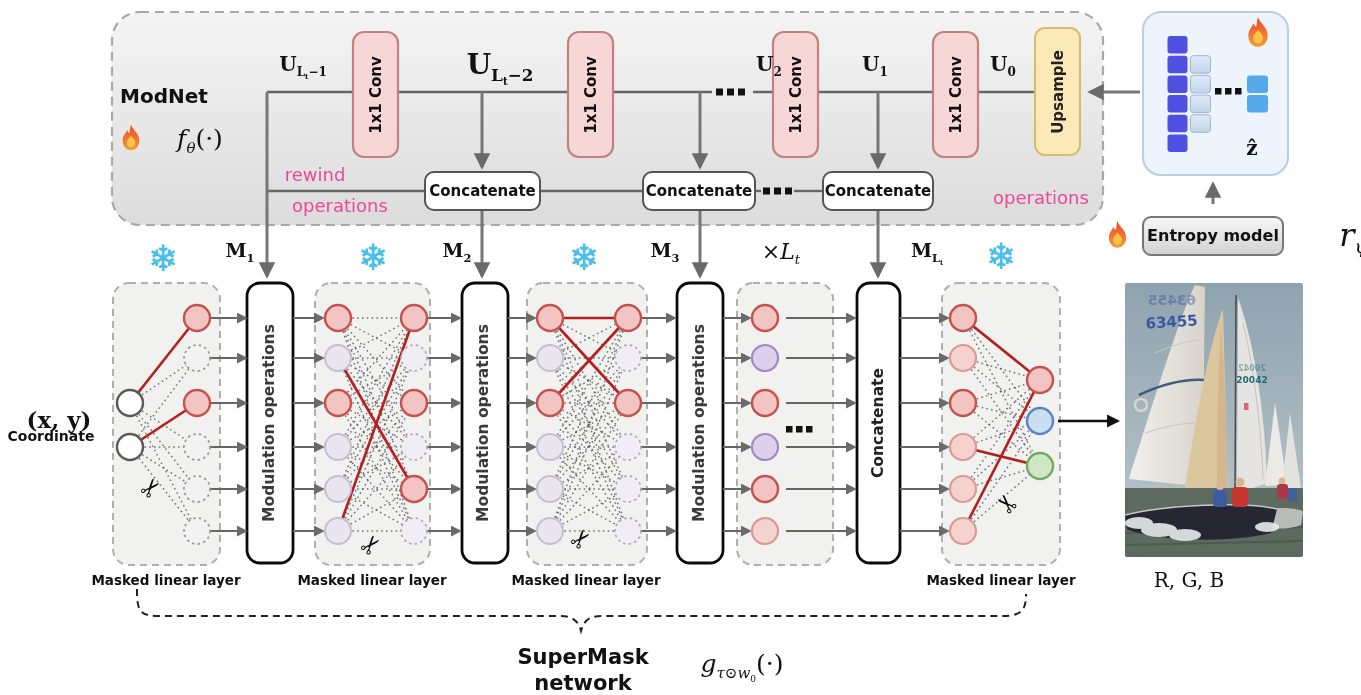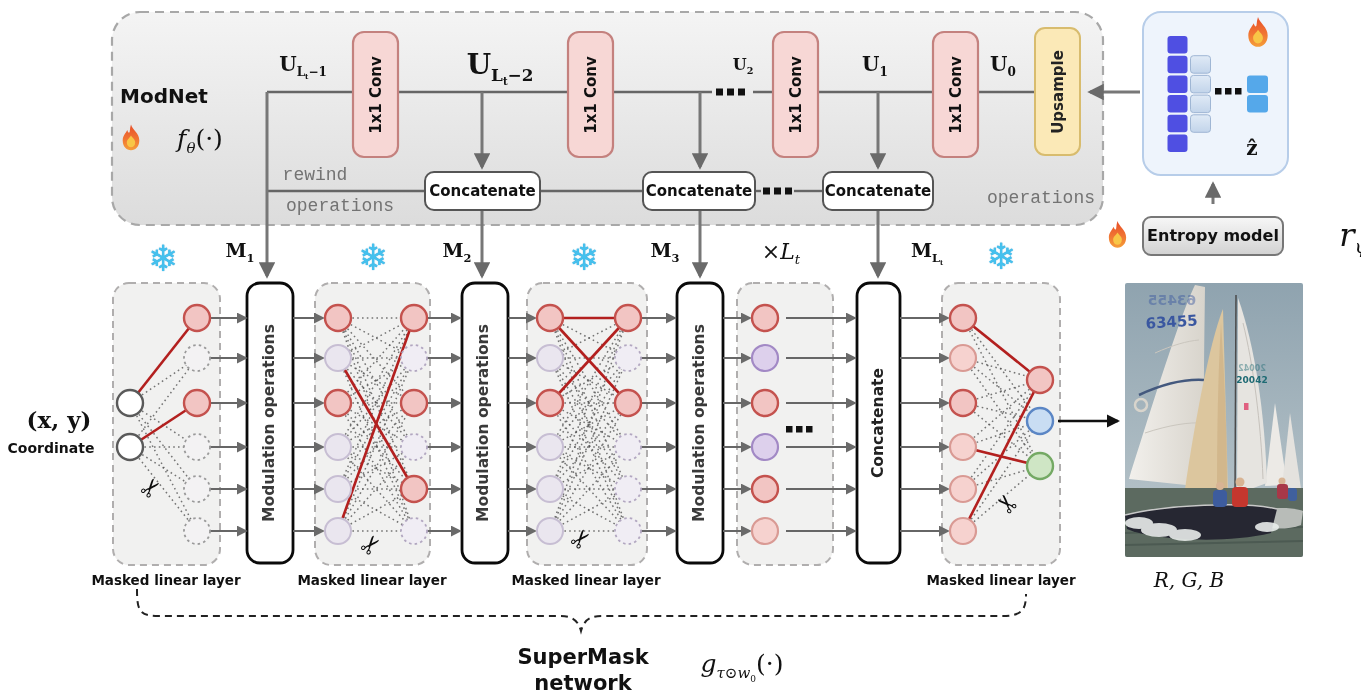--- a/index.html
+++ b/index.html
@@ -2,28 +2,28 @@
 <html><head>
 <meta charset="utf-8">
 <style>
   html,body{margin:0;padding:0;background:#fff;}
   #fig{position:relative;width:1361px;height:695px;background:#fff;overflow:hidden;
        font-family:"DejaVu Sans","Liberation Sans",sans-serif;}
   svg.base{position:absolute;left:0;top:0;}
   .lbl{position:absolute;transform:translate(-50%,-50%);white-space:nowrap;color:#111;line-height:1;}
   .vert{transform:translate(-50%,-50%) rotate(-90deg);}
   .bold{font-weight:bold;}
-  .gray{color:#737373;font-family:Liberation Mono, monospace;}
+  .gray{color:#ec4899;}
   .math{font-family:"DejaVu Serif","DejaVu Sans",serif;font-weight:bold;}
   .math sub, .func sub{font-size:60%;line-height:0;margin-top:6px;}
   sub sub{font-size:75%;}
   .func{font-family:"DejaVu Serif","DejaVu Sans",serif;}
   .func .base{font-style:italic;}
   .func .smi{font-style:italic;}
-  .ital{font-style:italic;text-align:center;}
+  .ital{text-align:center;}
   .snow{color:#45c1ee;text-shadow:0 0 1px #2391c8;font-family:"DejaVu Sans",sans-serif;}
   .scis{color:#0a0a0a;font-family:"DejaVu Sans",sans-serif;}
   .flame{position:absolute;}
 </style>
 </head>
 <body>
 
 <div id="fig">
 
 <svg id="net" class="base" width="1361" height="695" viewBox="0 0 1361 695">
@@ -431,21 +431,21 @@
   <path d="M12 .6C13.4 5.8 20.3 9.4 20.3 16.4 20.3 22.2 16.6 26.2 12 26.2 7.4 26.2 3.7 22.2 3.7 16.4 3.7 11.9 6.6 9.6 8.3 6.1 9.1 9.3 10.7 9.6 10.8 7.1 10.9 4.9 11.3 2.8 12 .6Z" fill="url(#gFire)"></path>
   <path d="M12 11.6C13.6 14.3 16.2 15.4 16.2 18.5 16.2 21.5 14.3 23.3 12 23.3 9.7 23.3 7.8 21.5 7.8 18.5 7.8 15.6 10.4 14.4 12 11.6Z" fill="#f8c646"></path>
 </svg>
 
 <div class="lbl bold" style="left:164px;top:96px;font-size:20px">ModNet</div>
 
 <div class="lbl func" style="left:200px;top:140px;font-size:25px"><span class="base">f</span><sub><span class="smi">θ</span><sub></sub><span></span></sub><span>(·)</span></div>
 
 <div class="lbl math" style="left:303px;top:66px;font-size:20px"><span>U</span><sub><span>L</span><sub>t</sub><span>−1</span></sub></div>
 <div class="lbl math" style="left:500px;top:66px;font-size:28px"><span>U</span><sub><span>L</span><sub>t</sub><span>−2</span></sub></div>
-<div class="lbl math" style="left:743px;top:66px;font-size:16px"><span>U</span><sub><span>2</span><sub></sub><span></span></sub></div>
+<div class="lbl math" style="left:769px;top:66px;font-size:20px"><span>U</span><sub><span>2</span><sub></sub><span></span></sub></div>
 <div class="lbl math" style="left:875px;top:66px;font-size:20px"><span>U</span><sub><span>1</span><sub></sub><span></span></sub></div>
 <div class="lbl math" style="left:1003px;top:66px;font-size:20px"><span>U</span><sub><span>0</span><sub></sub><span></span></sub></div>
 
 <div class="lbl vert bold" style="left:375.5px;top:94.5px;font-size:15px">1x1 Conv</div>
 <div class="lbl vert bold" style="left:590.5px;top:94.5px;font-size:15px">1x1 Conv</div>
 <div class="lbl vert bold" style="left:795.5px;top:94.5px;font-size:15px">1x1 Conv</div>
 <div class="lbl vert bold" style="left:955.5px;top:94.5px;font-size:15px">1x1 Conv</div>
 <div class="lbl vert bold" style="left:1057.5px;top:91.5px;font-size:15px;color:#222">Upsample</div>
 
 <div class="lbl gray" style="left:315px;top:175px;font-size:18px">rewind</div>
@@ -472,21 +472,21 @@
 <div class="lbl vert bold" style="left:483.5px;top:423px;font-size:15.5px;color:#3a3a3a">Modulation operations</div>
 <div class="lbl vert bold" style="left:699.5px;top:423px;font-size:15.5px;color:#3a3a3a">Modulation operations</div>
 <div class="lbl vert bold" style="left:878.5px;top:423px;font-size:15.5px;color:#222">Concatenate</div>
 
 <div class="lbl scis" style="left:151px;top:488px;font-size:25px;transform:translate(-50%,-50%) rotate(-50deg)">✂</div>
 <div class="lbl scis" style="left:371px;top:545px;font-size:25px;transform:translate(-50%,-50%) rotate(-50deg)">✂</div>
 <div class="lbl scis" style="left:581px;top:539px;font-size:25px;transform:translate(-50%,-50%) rotate(-50deg)">✂</div>
 <div class="lbl scis" style="left:1007px;top:503px;font-size:25px;transform:translate(-50%,-50%) rotate(-135deg)">✂</div>
 
 <div class="lbl math" style="left:59px;top:419px;font-size:23px">(x, y)</div>
-<div class="lbl bold" style="left:51px;top:448px;font-size:14px">Coordinate</div>
+<div class="lbl bold" style="left:51px;top:436px;font-size:14px">Coordinate</div>
 
 <div class="lbl bold" style="left:166px;top:581px;font-size:13.5px">Masked linear layer</div>
 <div class="lbl bold" style="left:372px;top:581px;font-size:13.5px">Masked linear layer</div>
 <div class="lbl bold" style="left:586px;top:581px;font-size:13.5px">Masked linear layer</div>
 <div class="lbl bold" style="left:1001px;top:581px;font-size:13.5px">Masked linear layer</div>
 
 <div class="lbl bold" style="left:583px;top:657px;font-size:21px">SuperMask</div>
 <div class="lbl bold" style="left:583px;top:683px;font-size:21px">network</div>
 <div class="lbl func" style="left:742px;top:665px;font-size:25px"><span class="base">g</span><sub><span class="smi">τ⊙w</span><sub>0</sub><span></span></sub><span>(·)</span></div>
 

